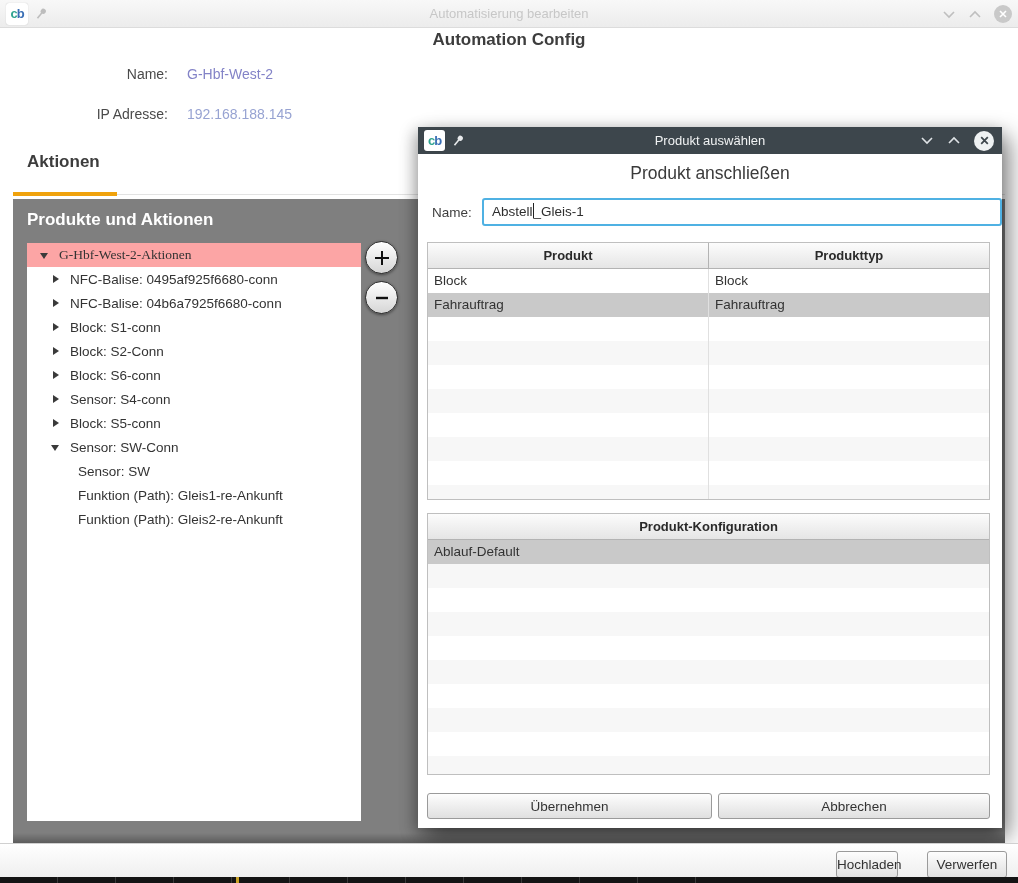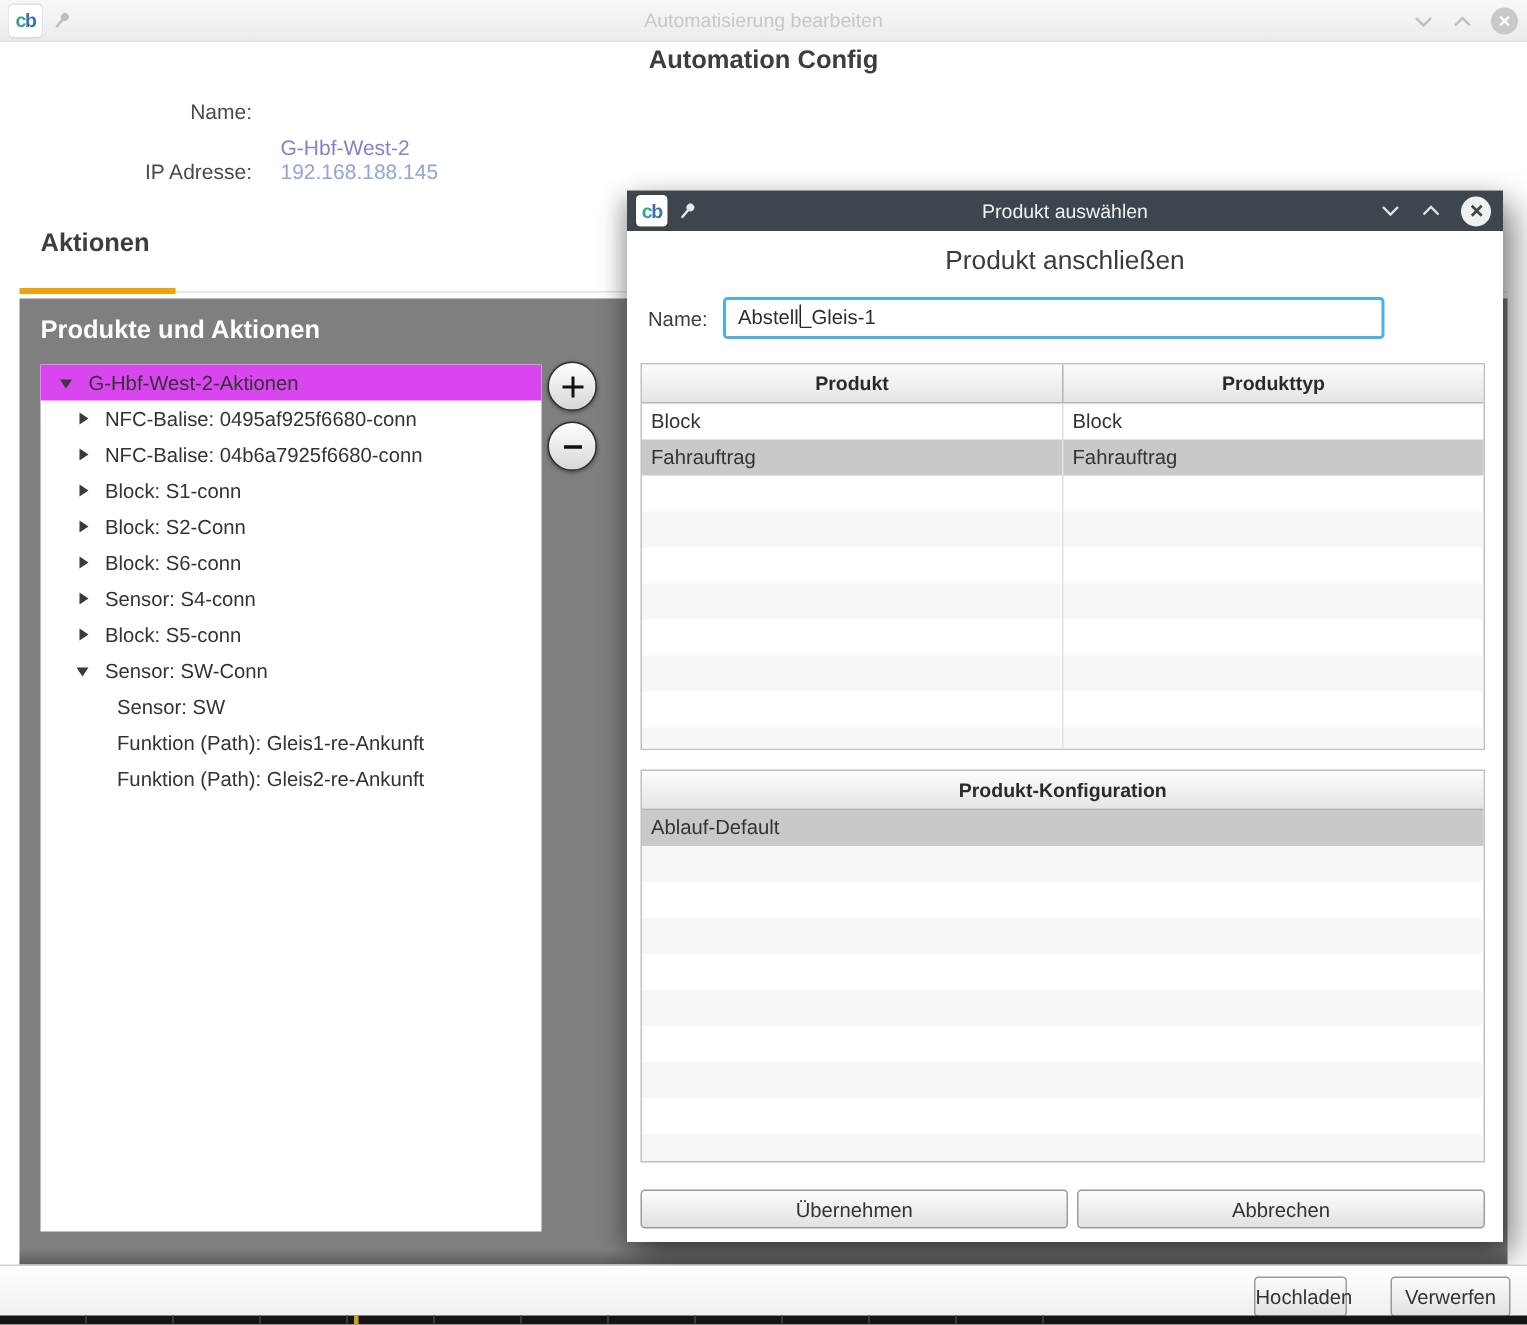--- a/index.html
+++ b/index.html
@@ -42,21 +42,21 @@
 
   
   .page-heading {
     position:absolute; left:0; top:30px; width:1018px; text-align:center;
     font-size:17px; font-weight:bold; color:#3d3d3d;
   }
   .form-row { position:absolute; height:20px; line-height:20px; font-size:14px; }
   .row-name { top:64px; } .row-ip { top:104px; }
   .form-label { position:absolute; left:0; width:168px; text-align:right; color:#4a4a4a; }
   .form-value { position:absolute; left:187px; white-space:nowrap; }
-  .val-name { color:#8383c7;margin-top:24px; }
+  .val-name { color:#8383c7; }
   .val-ip { color:#97a3d2; }
 
   
   .tab-heading {
     position:absolute; left:27px; top:152px;
     font-size:17px; font-weight:bold; color:#3d3d3d;
   }
   .tab-strip-line { position:absolute; left:13px; top:194px; width:992px; height:1px; background:#e3e3e3; }
   .tab-underline { position:absolute; left:13px; top:192px; width:104px; height:4px; background:#f0a20c; }
 
@@ -71,21 +71,21 @@
   }
   .panel-title {
     position:absolute; left:14px; top:11px;
     font-size:17px; font-weight:bold; color:#ffffff;
   }
   .tree-box {
     position:absolute; left:14px; top:44px; width:334px; height:578px;
     background:#ffffff; overflow:hidden;
   }
   .tree-row { height:24px; display:flex; align-items:center; font-size:13.5px; color:#333; }
-  .tree-row.sel { background:#d946ef; }
+  .tree-row.sel { background:#fca5a5;font-family:Liberation Serif, serif; }
   .tree-row.lvl0 { padding-left:13px; }
   .tree-row.lvl1 { padding-left:24px; }
   .tree-row.lvl2 { padding-left:51px; }
   .tree-arrow { width:9px; height:9px; margin-right:10px; display:inline-block; position:relative; }
   .tri-down::before {
     content:""; position:absolute; left:0; top:2px;
     border-left:4.5px solid transparent; border-right:4.5px solid transparent;
     border-top:6px solid #3a3a3a;
   }
   .tri-right::before {
@@ -121,21 +121,21 @@
   .circle-close-dlg {
     width:20px; height:20px; border-radius:50%; background:#eef1f2;
     display:flex; align-items:center; justify-content:center;
   }
   .dlg-heading {
     position:absolute; left:0; top:36px; width:100%; text-align:center;
     font-size:17.5px; font-weight:400; color:#3b3b3b;
   }
   .dlg-name-label { position:absolute; left:14px; top:78px; font-size:13.5px; color:#3f3f3f; }
   .dlg-name-input {
-    position:absolute; left:64px; top:71px; width:441px; height:28px;
+    position:absolute; left:64px; top:71px; width:520px; height:28px;
     border:2px solid #4fb1e3; border-radius:3px; background:#fff;
     font-size:13.5px; color:#2e2e2e; line-height:24px; padding-left:8px;
     white-space:pre; overflow:hidden;
   }
   .caret { display:inline-block; width:1px; height:15px; background:#222; vertical-align:-2px; }
 
   .dlg-table {
     position:absolute; left:9px; width:563px;
     border:1px solid #bfbfbf; background:#fff; overflow:hidden;
   }

